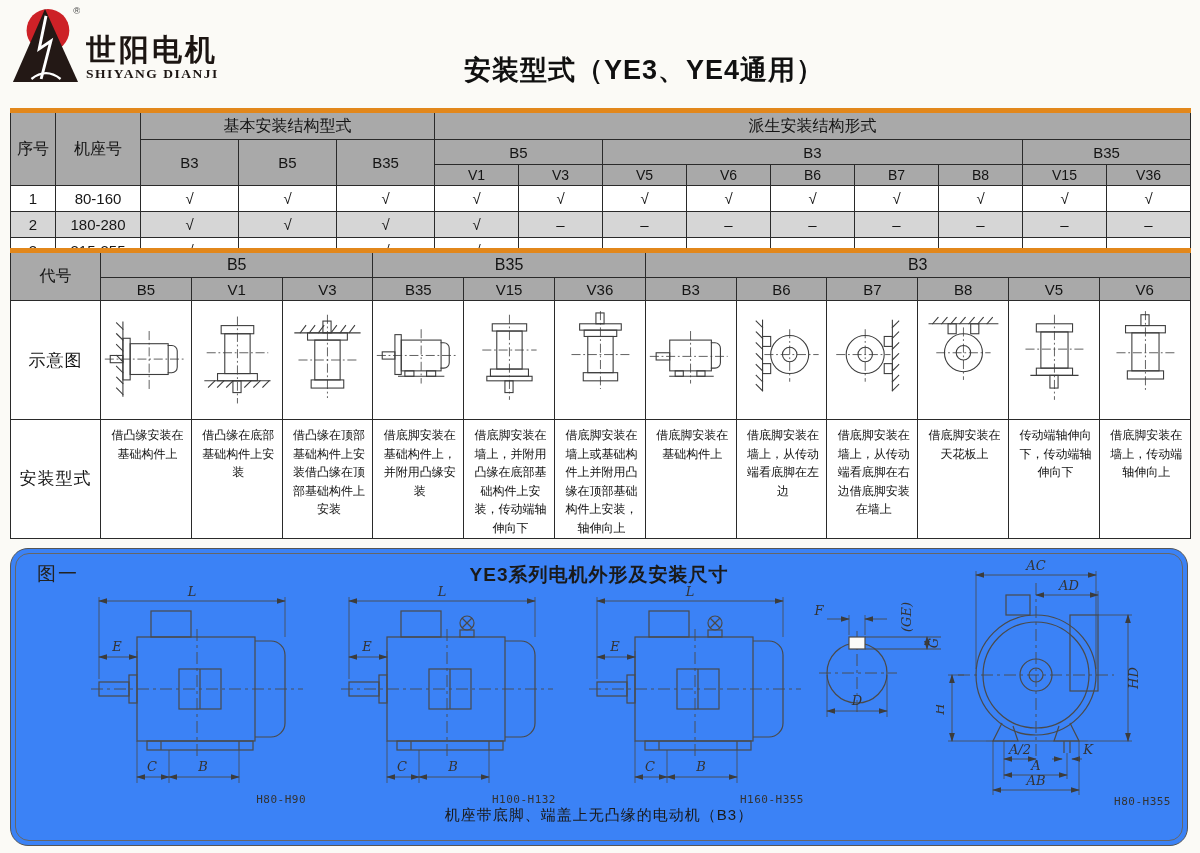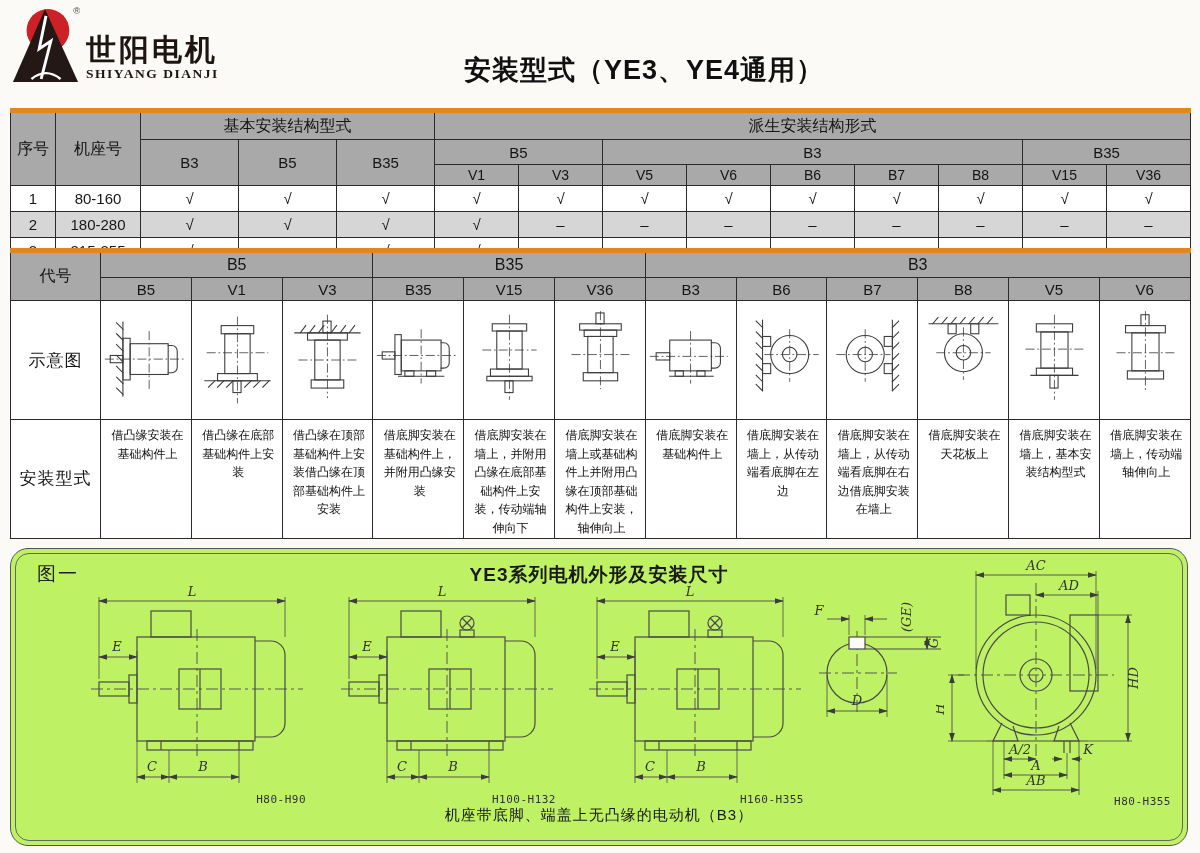--- a/index.html
+++ b/index.html
@@ -31,21 +31,21 @@
   .t2 .rowlabel{font-size:17px;background:#fff;letter-spacing:1px;}
   .t2 .diagrow td{height:118px;vertical-align:middle;}
   .t2 .descrow td{height:100px;vertical-align:top;}
   .t2 .desc{font-size:12px;line-height:1.55;text-align:center;padding:6px 4px 0 7px;color:#111;}
   
   .mini{width:86px;height:108px;display:block;margin:0 auto;}
   .mini .ln{stroke:#3d3d3d;stroke-width:1.2;fill:none;stroke-linecap:square;}
   .mini .cl{stroke:#3d3d3d;stroke-width:0.9;fill:none;stroke-dasharray:10 3 2 3;}
   
   .figbox{position:absolute;left:10px;top:548px;width:1176px;height:296px;
-    border:1.6px solid #555;border-radius:18px;background:#bef264;}
+    border:1.6px solid #555;border-radius:18px;background:#3b82f6;}
   .figbox-inner{position:absolute;left:4px;top:4px;right:4px;bottom:4px;
     border:1.2px solid #666;border-radius:14px;}
   .fig-tag{position:absolute;left:26px;top:12px;font-size:19px;color:#222;letter-spacing:2px;}
   .fig-title{position:absolute;top:13px;left:0;width:100%;text-align:center;
     font-size:19px;font-weight:600;color:#1a1a1a;letter-spacing:1px;}
   .fig-caption{position:absolute;top:257px;left:0;width:100%;text-align:center;
     font-size:15px;color:#1a1a1a;letter-spacing:1px;}
   .cad{position:absolute;}
   .cad line,.cad rect,.cad path,.cad circle{stroke:#4a4a4a;stroke-width:1.2;fill:none;}
   .cad .cl{stroke-width:0.9;stroke-dasharray:12 4 3 4;}
@@ -372,21 +372,21 @@
       <td class="desc">借凸缘安装在基础构件上</td>
       <td class="desc">借凸缘在底部基础构件上安装</td>
       <td class="desc">借凸缘在顶部基础构件上安装借凸缘在顶部基础构件上安装</td>
       <td class="desc">借底脚安装在基础构件上，并附用凸缘安装</td>
       <td class="desc">借底脚安装在墙上，并附用凸缘在底部基础构件上安装，传动端轴伸向下</td>
       <td class="desc">借底脚安装在墙上或基础构件上并附用凸缘在顶部基础构件上安装，轴伸向上</td>
       <td class="desc">借底脚安装在基础构件上</td>
       <td class="desc">借底脚安装在墙上，从传动端看底脚在左边</td>
       <td class="desc">借底脚安装在墙上，从传动端看底脚在右边借底脚安装在墙上</td>
       <td class="desc">借底脚安装在天花板上</td>
-      <td class="desc">借底脚安装在墙上，基本安装结构型式</td>
+      <td class="desc">传动端轴伸向下，传动端轴伸向下</td>
       <td class="desc">借底脚安装在墙上，传动端轴伸向上</td>
     </tr>
   </tbody>
 </table>
 
 <div class="figbox">
   <div class="figbox-inner"></div>
 
   <svg width="0" height="0" style="position:absolute">
     <defs>

